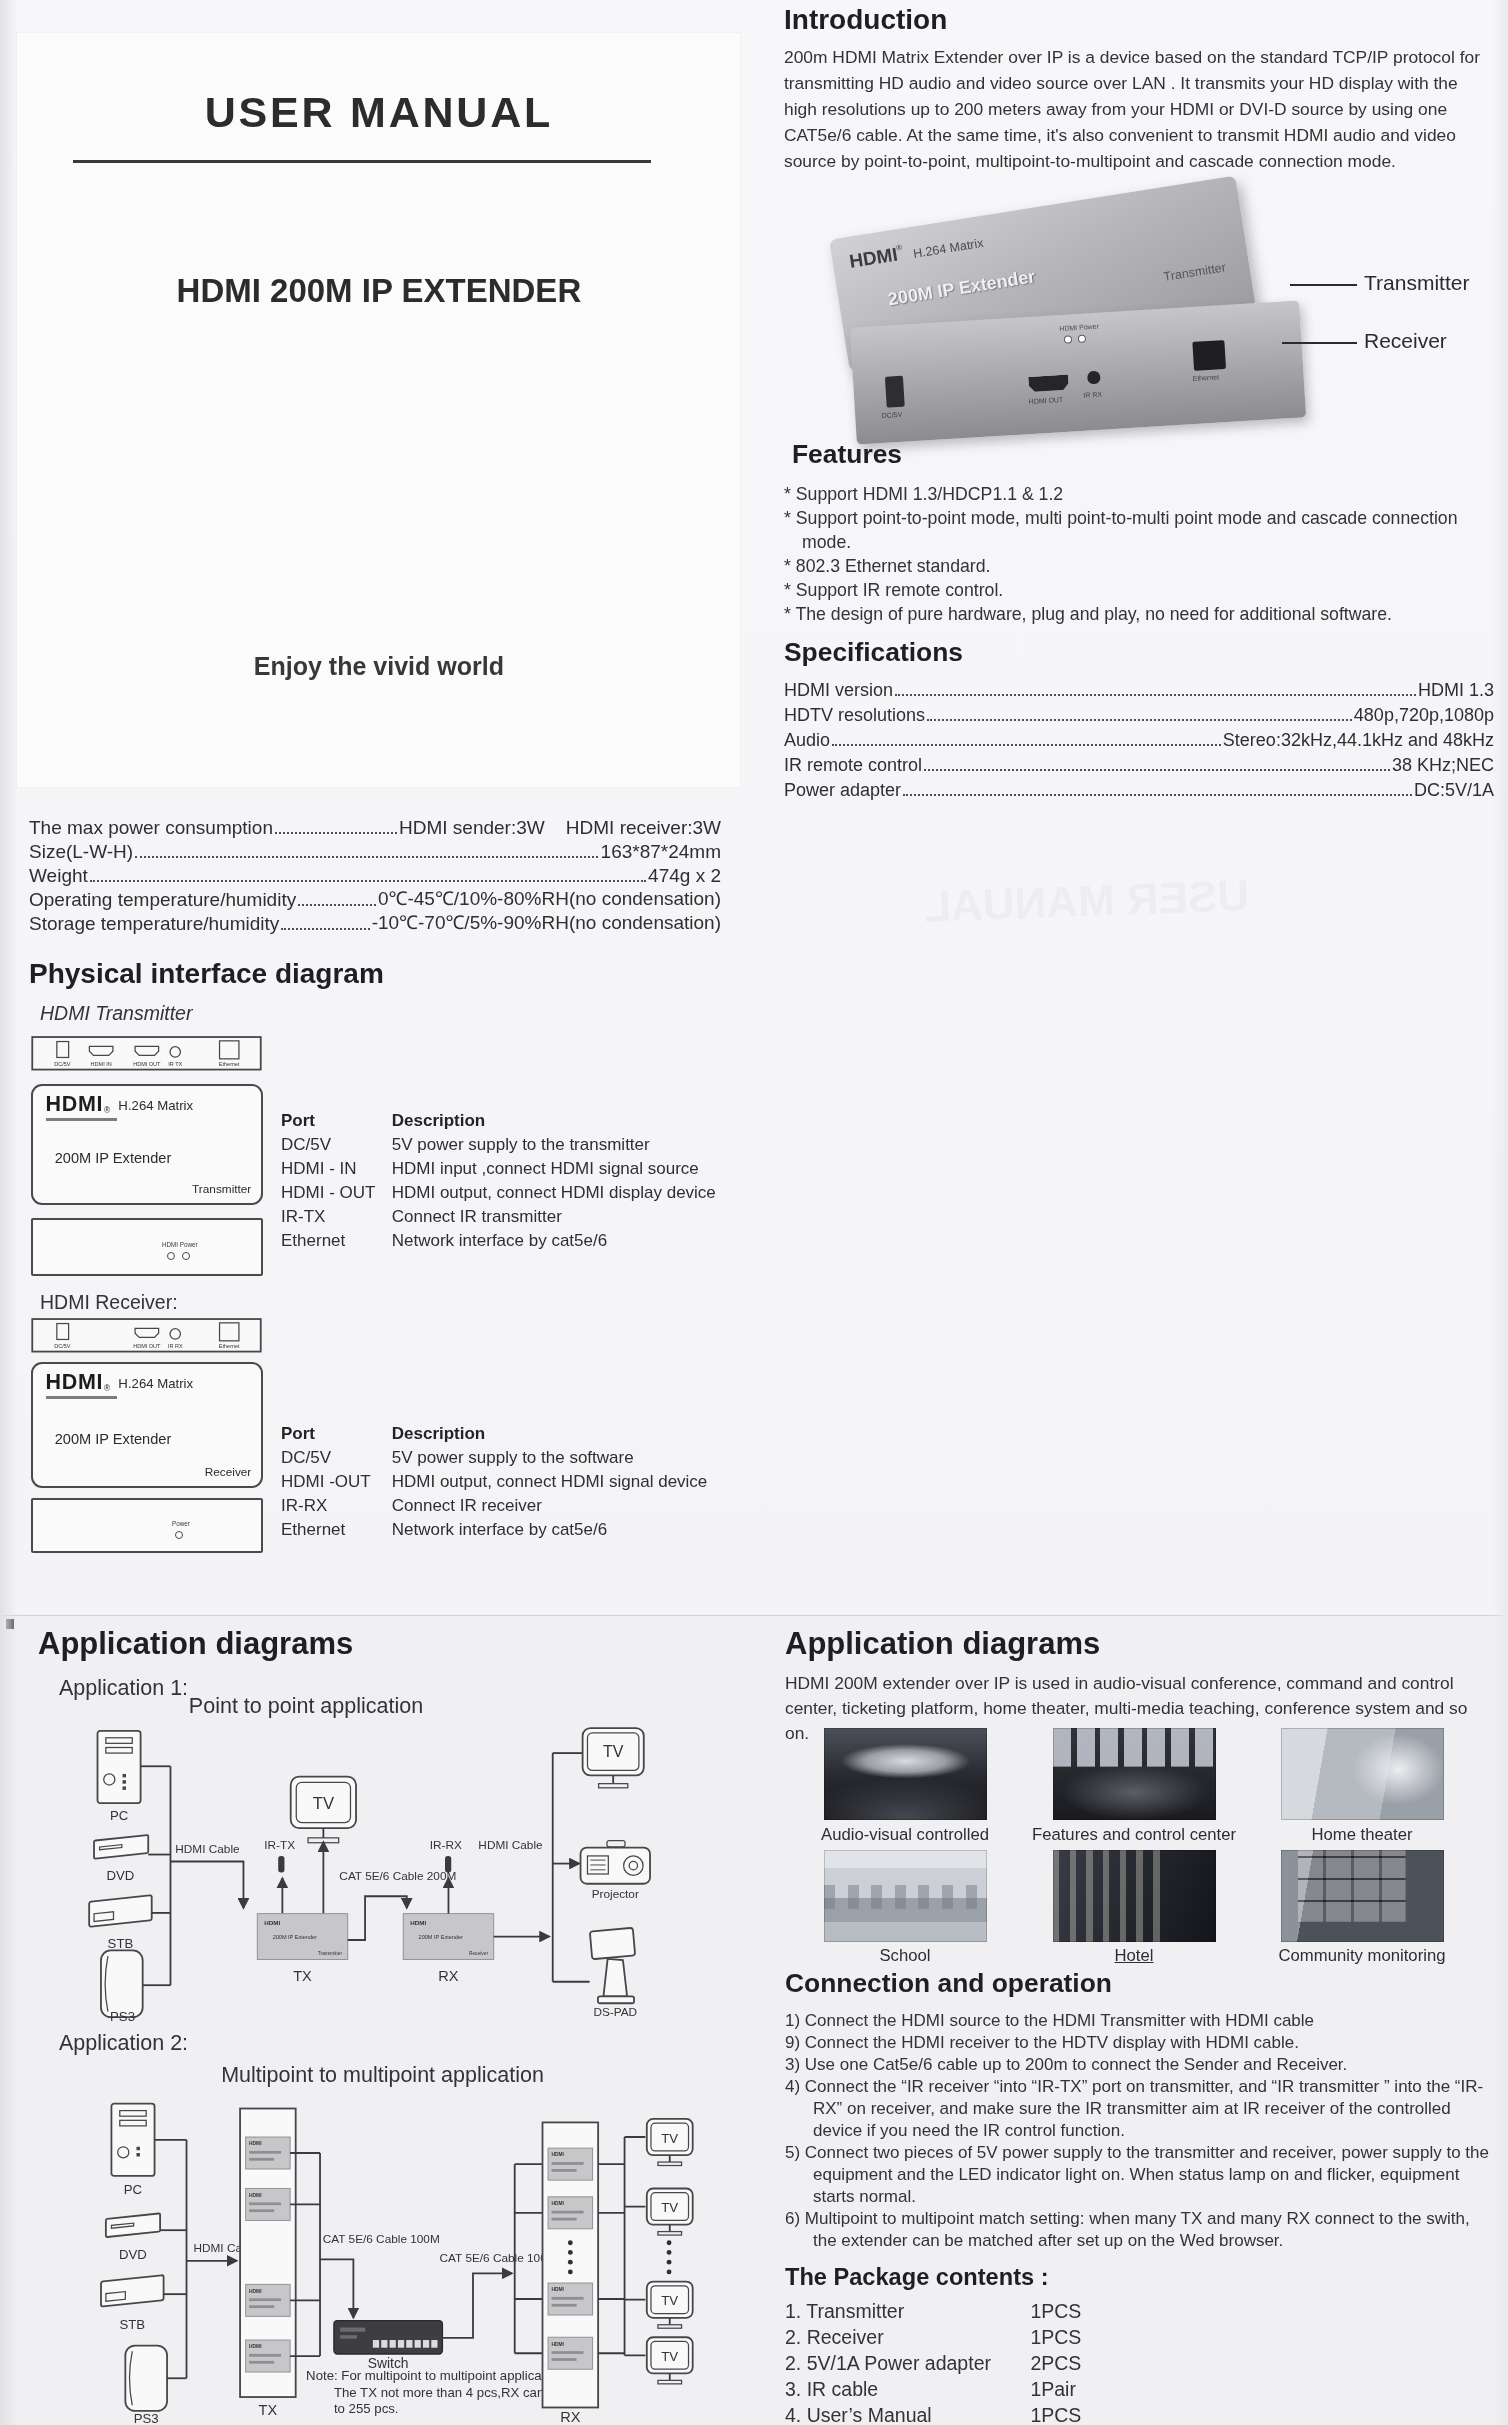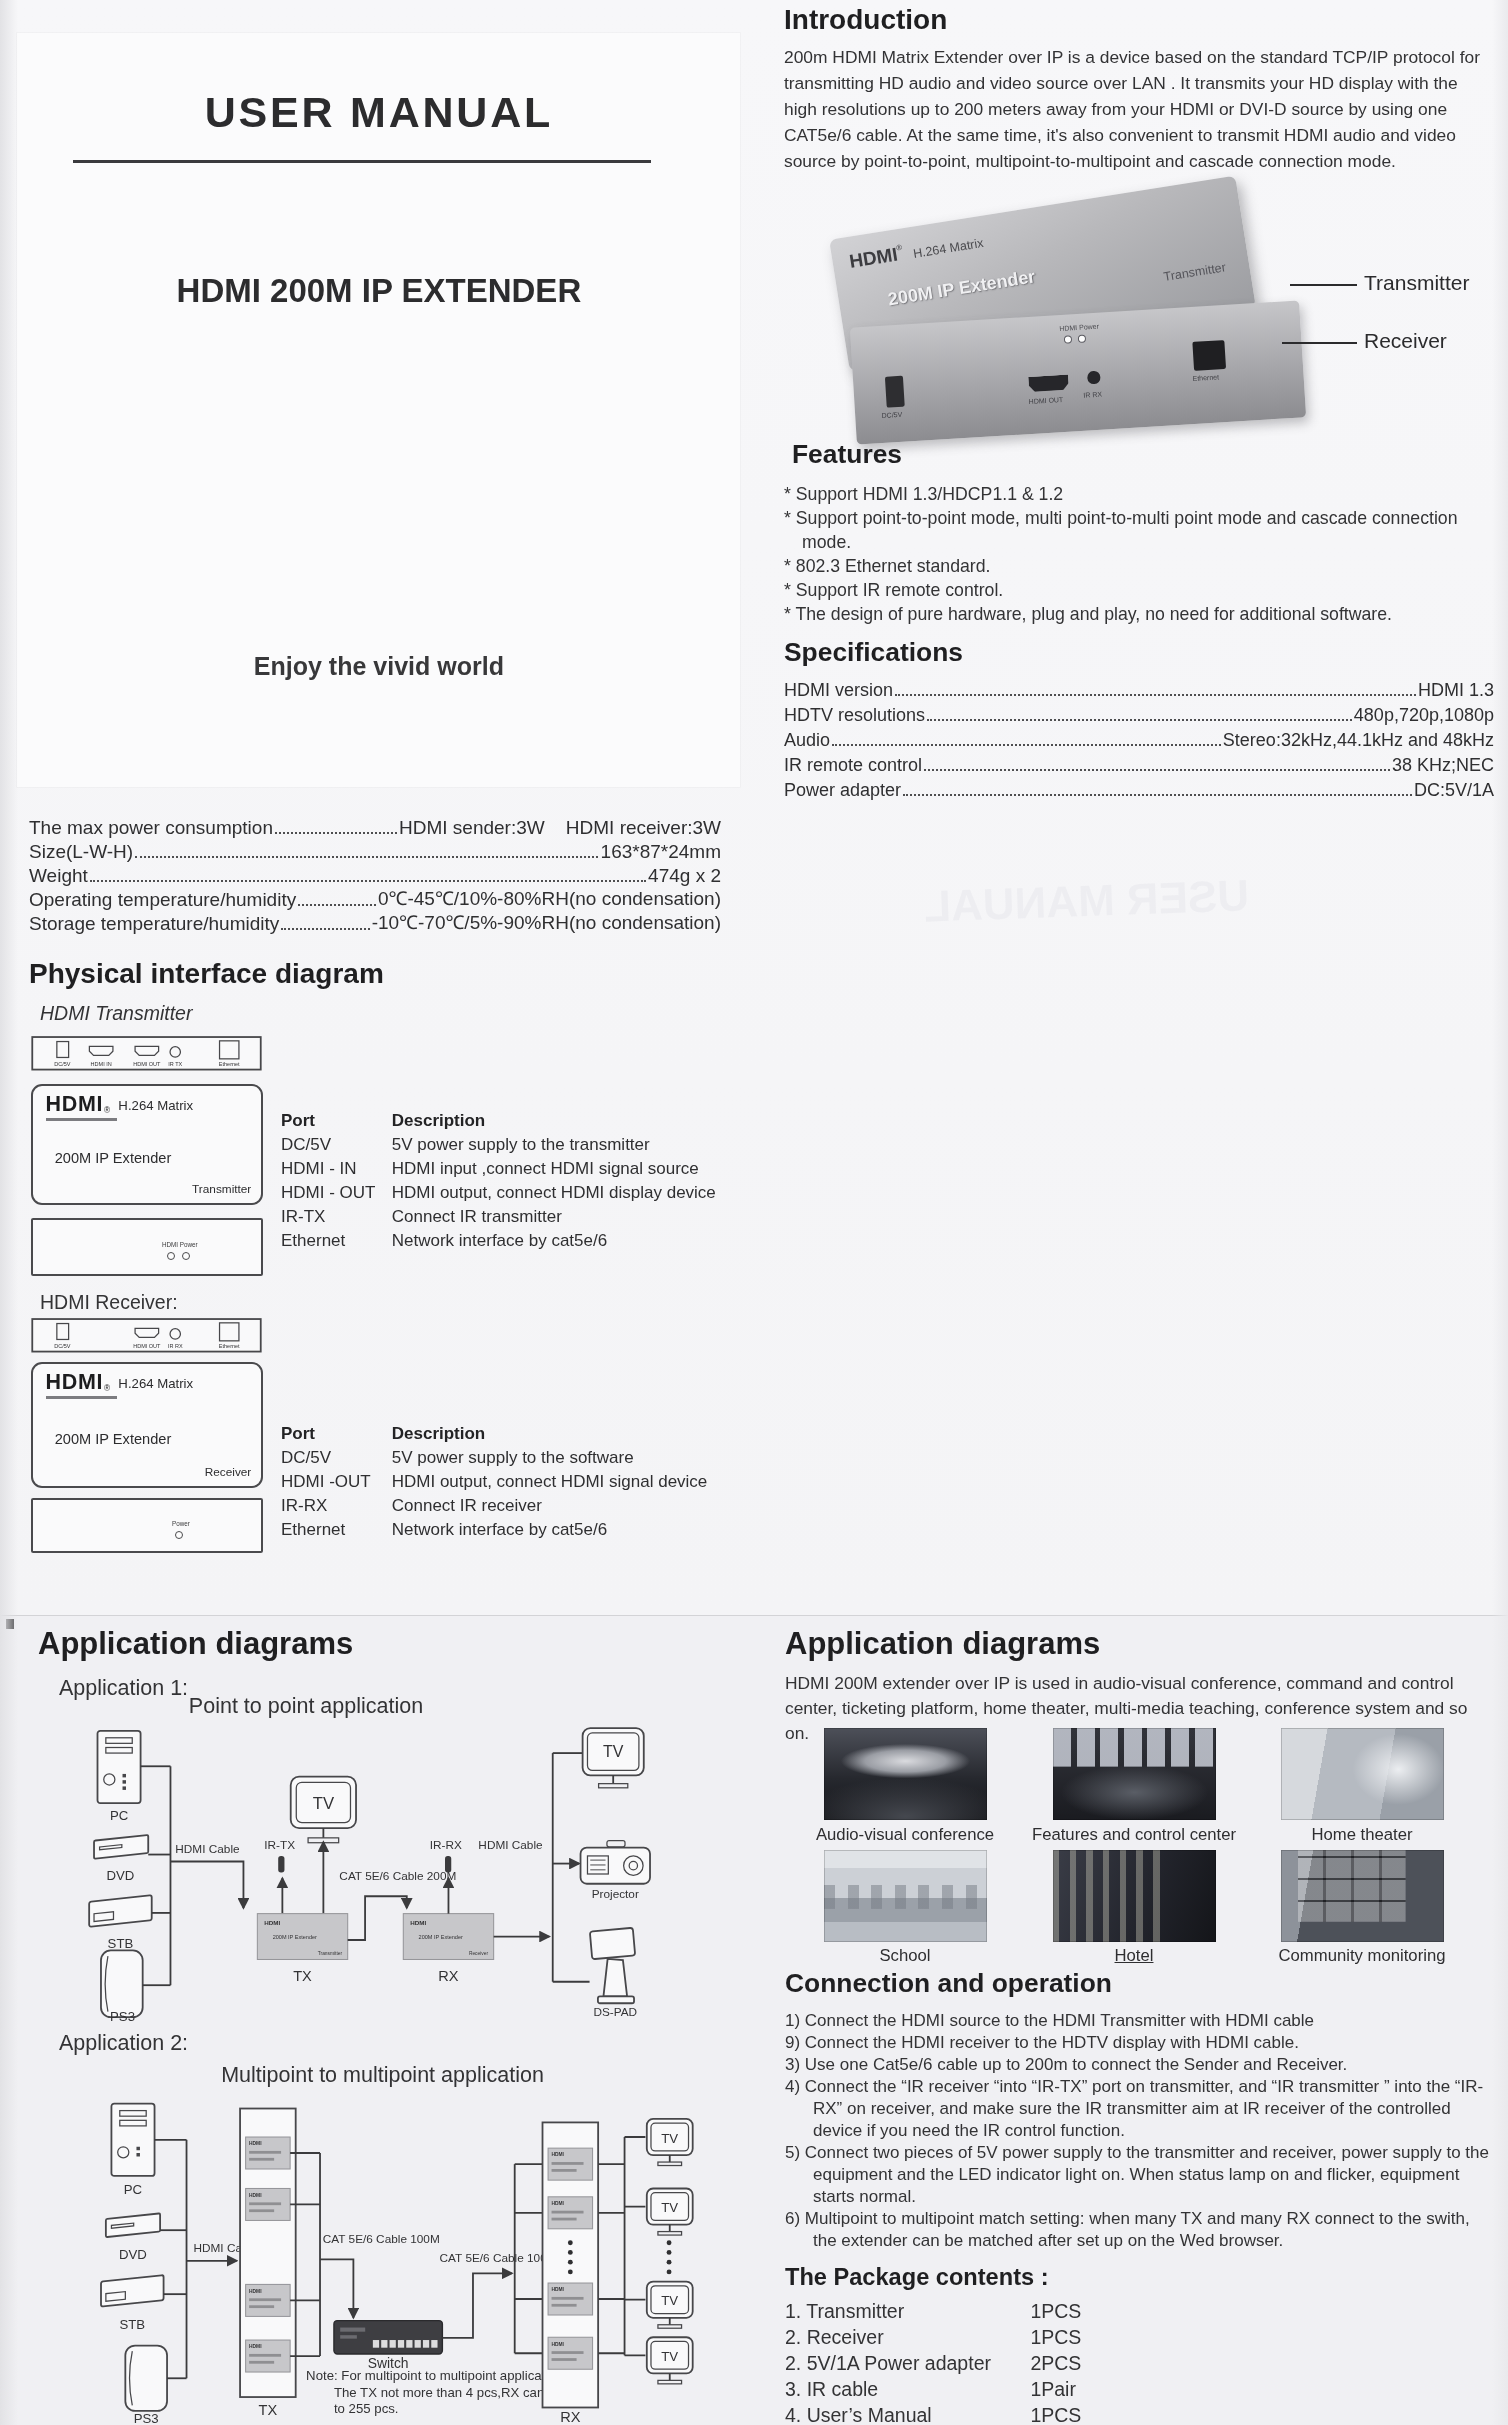--- a/index.html
+++ b/index.html
@@ -557,21 +557,21 @@
         <circle cx="922" cy="260" r="3.5"></circle>
     </g>
   </svg>
 
   <div class="abs h1" style="left:785px;top:1626px;font-size:31px;">Application diagrams</div>
   <div class="abs body-text" style="left:785px;top:1671px;width:705px;font-size:17.4px;line-height:25px;">HDMI 200M extender over IP is used in audio-visual conference, command and control center, ticketing platform, home theater, multi-media teaching, conference system and so on.</div>
 
   <div class="photo ph-av" style="left:824px;top:1728px;"></div>
   <div class="photo ph-cc" style="left:1053px;top:1728px;"></div>
   <div class="photo ph-ht" style="left:1281px;top:1728px;"></div>
-  <div class="caption" style="left:787px;top:1825px;">Audio-visual conference</div>
+  <div class="caption" style="left:787px;top:1825px;">Audio-visual controlled</div>
   <div class="caption" style="left:1016px;top:1825px;">Features and control center</div>
   <div class="caption" style="left:1244px;top:1825px;">Home theater</div>
   <div class="photo ph-school" style="left:824px;top:1850px;"></div>
   <div class="photo ph-hotel" style="left:1053px;top:1850px;"></div>
   <div class="photo ph-cm" style="left:1281px;top:1850px;"></div>
   <div class="caption" style="left:787px;top:1946px;">School</div>
   <div class="caption" style="left:1016px;top:1946px;text-decoration:underline;">Hotel</div>
   <div class="caption" style="left:1244px;top:1946px;">Community monitoring</div>
 
   <div class="abs h1" style="left:785px;top:1968px;font-size:26.4px;">Connection and operation</div>

